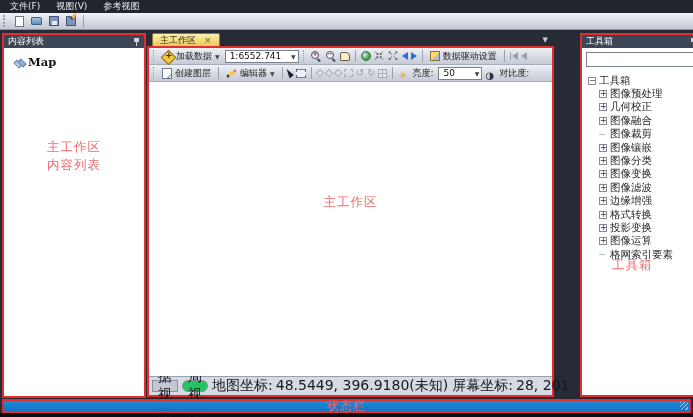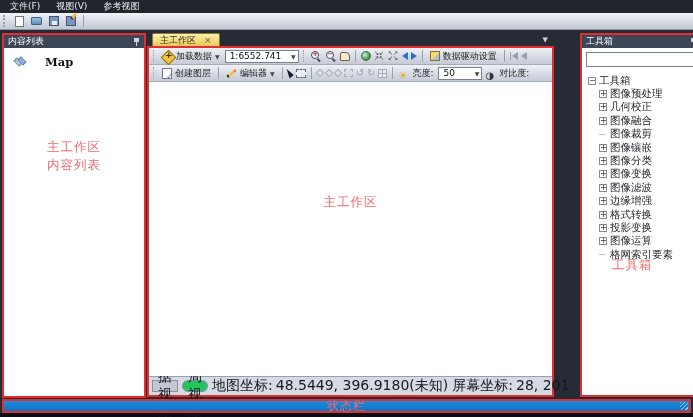--- a/index.html
+++ b/index.html
@@ -35,21 +35,21 @@
   .left-panel { position:absolute; left:2px; top:33px; width:144px; height:365px;
     border:2px solid #e12f2f; background:#fff; }
   .panel-title { height:13px; background:#3d4656; color:#fff; font-size:9px;
     display:flex; align-items:center; justify-content:space-between; padding:0 4px; }
   .titlebar-icons { display:flex; align-items:center; gap:4px; }
   .pin-icon { width:7px; height:8px; position:relative; }
   .pin-icon::before { content:""; position:absolute; left:1px; top:0; width:5px; height:4px; background:#cfd3da; }
   .pin-icon::after { content:""; position:absolute; left:3px; top:4px; width:1px; height:4px; background:#cfd3da; }
   .close-icon { color:#cfd3da; font-size:9px; line-height:9px; }
   .close-icon::before { content:"×"; }
-  .map-item { display:flex; align-items:center; gap:17px; margin:7px 0 0 10px; }
+  .map-item { display:flex; align-items:flex-end; gap:0; margin:7px 0 0 10px; }
   .layers-icon { position:relative; width:14px; height:10px; }
   .layers-icon i { position:absolute; width:8px; height:8px; border:1px solid #5577a0; background:#b9c6d8;
     transform:rotate(45deg) scale(1,.62); }
   .layers-icon i:nth-child(1){ left:0; top:1px; }
   .layers-icon i:nth-child(2){ left:4px; top:0; background:#8fb0d4; }
   .map-label { font-family:"DejaVu Serif", serif; font-weight:bold; font-size:11.5px; color:#111; }
   .left-annot { position:absolute; left:0; right:0; top:103px; text-align:center; line-height:18px; }
 
   
   .tabstrip { position:absolute; left:147px; top:33px; width:407px; height:13px; background:#262b35; }

